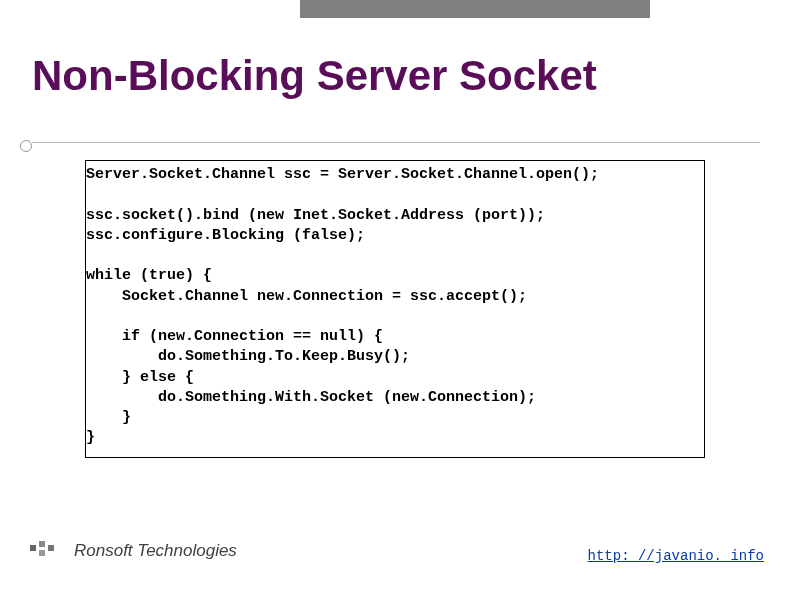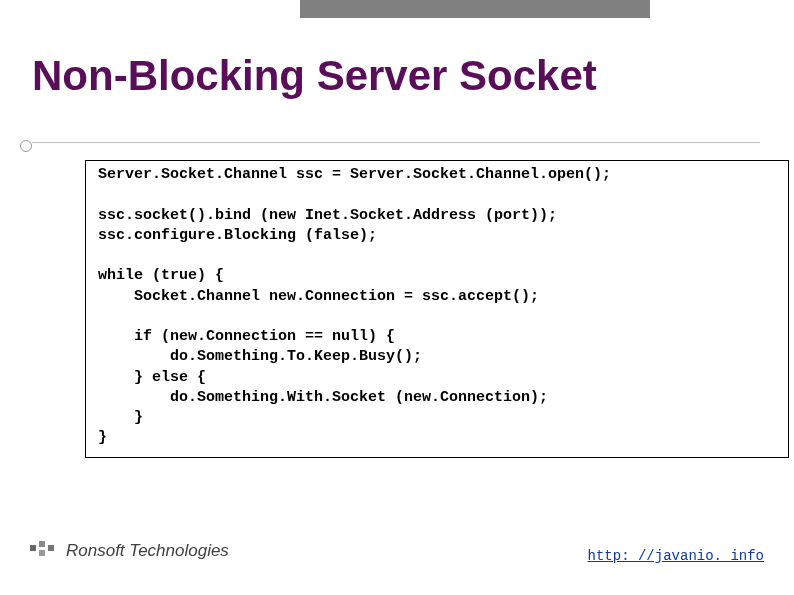--- a/index.html
+++ b/index.html
@@ -49,23 +49,23 @@
     top: 6px;
     left: 12px;
     right: 0;
     height: 1px;
     background: #bbb;
   }
   .code-box {
     position: absolute;
     top: 160px;
     left: 85px;
-    width: 704px;
+    width: 620px;
     border: 1.5px solid #000;
-    padding: 4px 8px 8px 12px;
+    padding: 4px 8px 8px 0;
     font-family: 'Courier New', Courier, monospace;
     font-size: 15px;
     font-weight: bold;
     line-height: 1.35;
     white-space: pre;
     color: #000;
   }
   .footer {
     position: absolute;
     bottom: 24px;
@@ -79,21 +79,21 @@
     bottom: 14px;
     width: 28px;
     height: 16px;
   }
   .footer-logo .d1 { position: absolute; left: 0; top: 4px; width: 6px; height: 6px; background: #666; }
   .footer-logo .d2 { position: absolute; left: 9px; top: 0; width: 6px; height: 6px; background: #888; }
   .footer-logo .d3 { position: absolute; left: 9px; top: 9px; width: 6px; height: 6px; background: #999; }
   .footer-logo .d4 { position: absolute; left: 18px; top: 4px; width: 6px; height: 6px; background: #777; }
   .footer-company {
     position: absolute;
-    left: 66px;
+    left: 74px;
     bottom: 10px;
     font-family: Verdana, Geneva, sans-serif;
     font-style: italic;
     font-size: 17px;
     color: #404040;
   }
   .footer-links {
     position: absolute;
     right: 30px;
     bottom: 6px;

